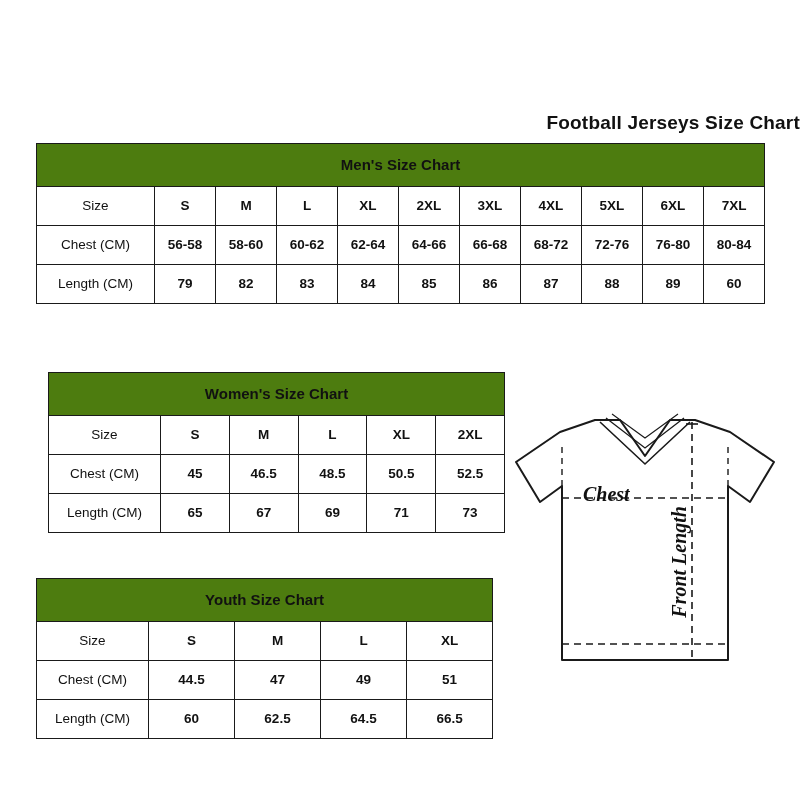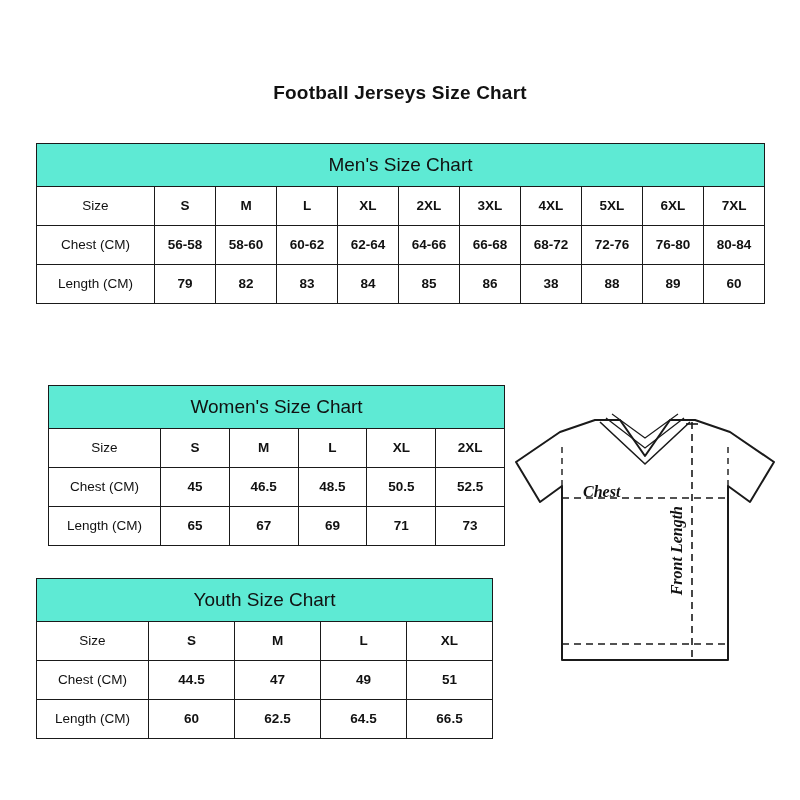--- a/index.html
+++ b/index.html
@@ -11,24 +11,24 @@
     width: 800px;
     height: 800px;
     position: relative;
     font-family: "Liberation Sans", sans-serif;
     color: #111111;
     overflow: hidden;
   }
 
   #page-title {
     position: absolute;
-    top: 82px;
+    top: 112px;
     left: 0;
     width: 800px;
-    text-align: center;
+    text-align: right;
     font-size: 19px;
     font-weight: bold;
     letter-spacing: 0.2px;
     color: #111111;
   }
 
   table.size-table {
     border-collapse: collapse;
     table-layout: fixed;
     background: #ffffff;
@@ -40,23 +40,23 @@
     font-size: 13.5px;
     font-weight: bold;
     color: #111111;
     padding: 0;
     height: 38px;
     line-height: 38px;
     overflow: hidden;
     white-space: nowrap;
   }
   table.size-table .caption-cell {
-    background: #5eead4;
-    font-size: 19px;
-    font-weight: normal;
+    background: #4d7c0f;
+    font-size: 15px;
+    font-weight: bold;
     height: 42px;
     line-height: 42px;
   }
   table.size-table .label-cell {
     font-size: 13.5px;
     font-weight: normal;
   }
 
   
   #mens-table-wrap {
@@ -65,21 +65,21 @@
     top: 143px;
   }
   #mens-table { width: 728px; }
   #mens-table col.label { width: 118px; }
   #mens-table col.val { width: 61px; }
 
   
   #womens-table-wrap {
     position: absolute;
     left: 36px;
-    top: 385px;
+    top: 372px;
     padding-left: 12px;
   }
   #womens-table { width: 456px; }
   #womens-table col.label { width: 112px; }
   #womens-table col.val { width: 68.8px; }
 
   
   #youth-table-wrap {
     position: absolute;
     left: 36px;
@@ -98,21 +98,21 @@
     width: 290px;
     height: 300px;
   }
   #shirt-diagram svg { display: block; }
 
   .diagram-label {
     position: absolute;
     font-family: "Liberation Serif", serif;
     font-style: italic;
     font-weight: bold;
-    font-size: 16px;
+    font-size: 20px;
     color: #111111;
   }
   #chest-label {
     left: 83px;
     top: 85px;
   }
   #front-length-label {
     left: 168px;
     top: 108px;
     writing-mode: vertical-rl;
@@ -171,21 +171,21 @@
         <td>80-84</td>
       </tr>
       <tr>
         <td class="label-cell">Length (CM)</td>
         <td>79</td>
         <td>82</td>
         <td>83</td>
         <td>84</td>
         <td>85</td>
         <td>86</td>
-        <td>38</td>
+        <td>87</td>
         <td>88</td>
         <td>89</td>
         <td>60</td>
       </tr>
     </tbody>
   </table>
 </div>
 
 <div id="womens-table-wrap">
   <table class="size-table" id="womens-table">

